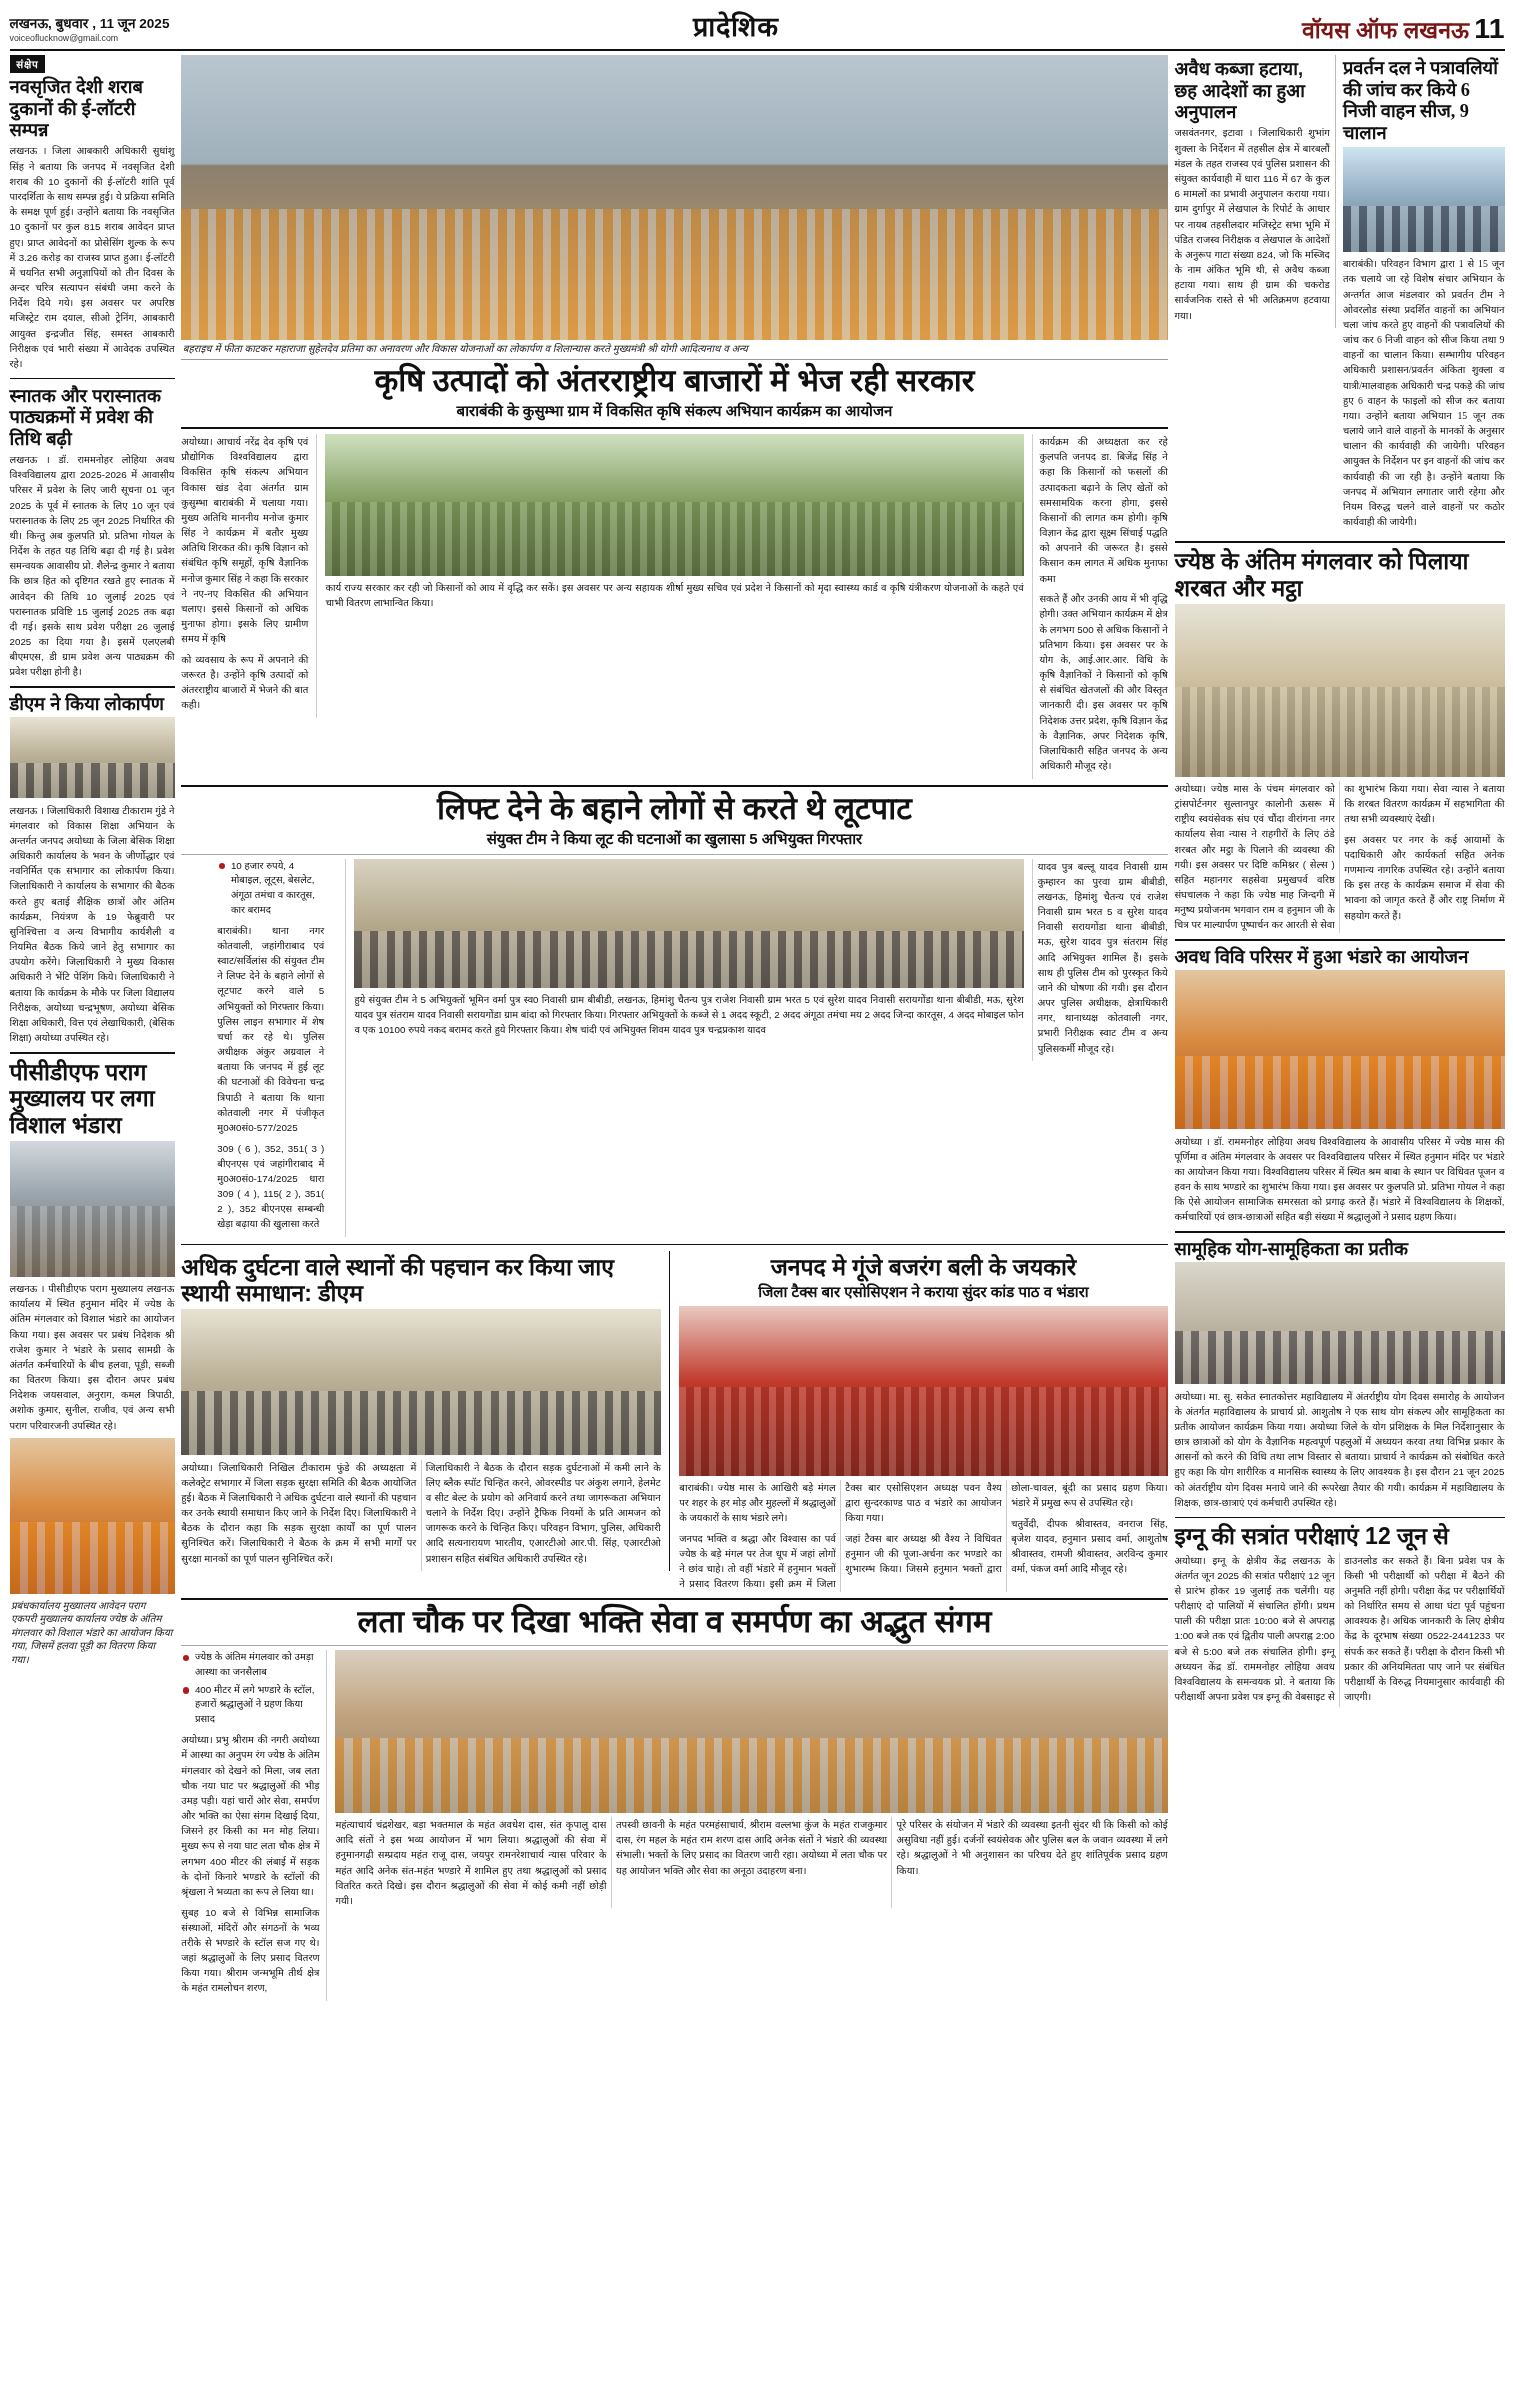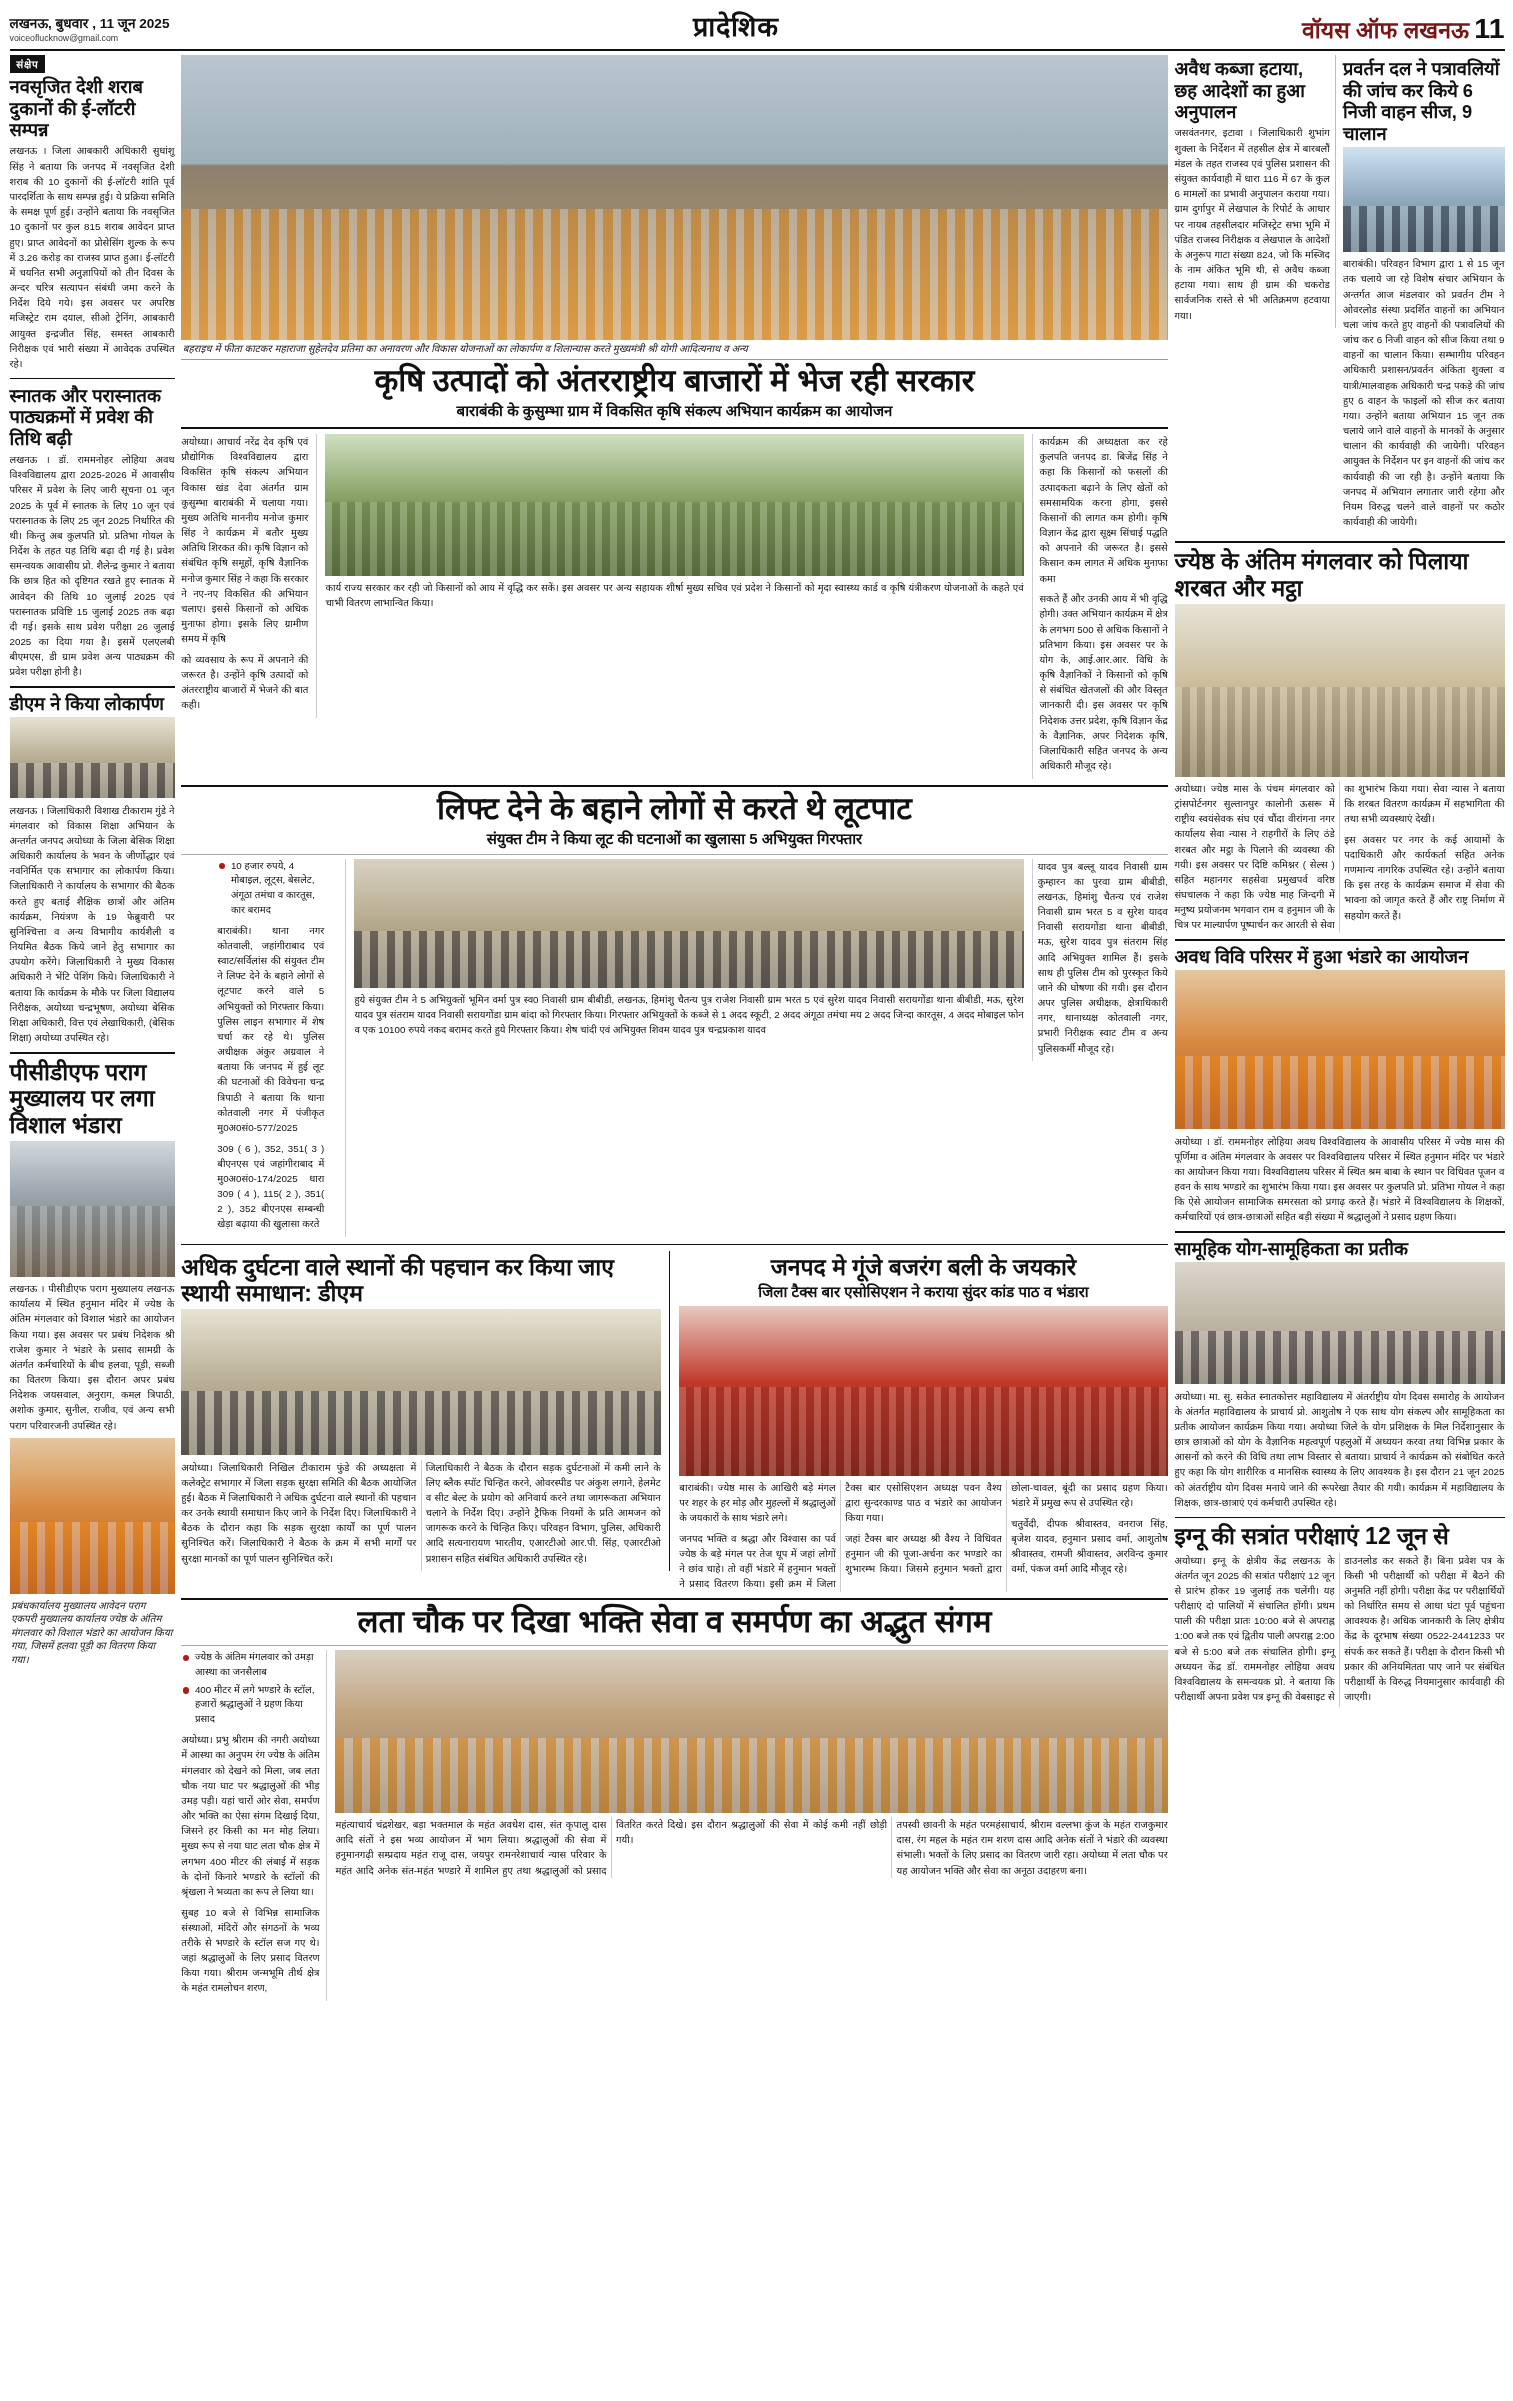--- a/index.html
+++ b/index.html
@@ -245,33 +245,34 @@
           <p class="body">अयोध्या। प्रभु श्रीराम की नगरी अयोध्या में आस्था का अनुपम रंग ज्येष्ठ के अंतिम मंगलवार को देखने को मिला, जब लता चौक नया घाट पर श्रद्धालुओं की भीड़ उमड़ पड़ी। यहां चारों ओर सेवा, समर्पण और भक्ति का ऐसा संगम दिखाई दिया, जिसने हर किसी का मन मोह लिया। मुख्य रूप से नया घाट लता चौक क्षेत्र में लगभग 400 मीटर की लंबाई में सड़क के दोनों किनारे भण्डारे के स्टॉलों की श्रृंखला ने भव्यता का रूप ले लिया था।</p>
           <p class="body">सुबह 10 बजे से विभिन्न सामाजिक संस्थाओं, मंदिरों और संगठनों के भव्य तरीके से भण्डारे के स्टॉल सज गए थे। जहां श्रद्धालुओं के लिए प्रसाद वितरण किया गया। श्रीराम जन्मभूमि तीर्थ क्षेत्र के महंत रामलोचन शरण,</p>
         </div>
         <div style="flex:1 1 auto;">
           <div class="photo ph-f" style="height:163px;margin-bottom:4.1px;">
             <div class="figure-saffron"></div>
           </div>
           <div class="colset3">
             <p class="body">महंत्याचार्य चंद्रशेखर, बड़ा भक्तमाल के महंत अवधेश दास, संत कृपालु दास आदि संतों ने इस भव्य आयोजन में भाग लिया। श्रद्धालुओं की सेवा में हनुमानगढ़ी सम्प्रदाय महंत राजू दास, जयपुर रामनरेशाचार्य न्यास परिवार के महंत आदि अनेक संत-महंत भण्डारे में शामिल हुए तथा श्रद्धालुओं को प्रसाद वितरित करते दिखे। इस दौरान श्रद्धालुओं की सेवा में कोई कमी नहीं छोड़ी गयी।</p>
             <p class="body">तपस्वी छावनी के महंत परमहंसाचार्य, श्रीराम वल्लभा कुंज के महंत राजकुमार दास, रंग महल के महंत राम शरण दास आदि अनेक संतों ने भंडारे की व्यवस्था संभाली। भक्तों के लिए प्रसाद का वितरण जारी रहा। अयोध्या में लता चौक पर यह आयोजन भक्ति और सेवा का अनूठा उदाहरण बना।</p>
+            <p class="body">पूरे परिसर के संयोजन में भंडारे की व्यवस्था इतनी सुंदर थी कि किसी को कोई असुविधा नहीं हुई। दर्जनों स्वयंसेवक और पुलिस बल के जवान व्यवस्था में लगे रहे। श्रद्धालुओं ने भी अनुशासन का परिचय देते हुए शांतिपूर्वक प्रसाद ग्रहण किया।</p>
           </div>
         </div>
       </div>
     </div>
 
     <div class="col-r">
 
       <div style="display:flex;gap:6.8px;align-items:flex-start;">
         <div style="flex:1 1 50%;border-right:0.7px solid #bbb;padding-right:5.4px;">
           <h3 class="headline">अवैध कब्जा हटाया, छह आदेशों का हुआ अनुपालन</h3>
           <p class="body small">जसवंतनगर, इटावा । जिलाधिकारी शुभांग शुक्ला के निर्देशन में तहसील क्षेत्र में बारबलौं मंडल के तहत राजस्व एवं पुलिस प्रशासन की संयुक्त कार्यवाही में धारा 116 में 67 के कुल 6 मामलों का प्रभावी अनुपालन कराया गया। ग्राम दुर्गापुर में लेखपाल के रिपोर्ट के आधार पर नायब तहसीलदार मजिस्ट्रेट सभा भूमि में पंडित राजस्व निरीक्षक व लेखपाल के आदेशों के अनुरूप गाटा संख्या 824, जो कि मस्जिद के नाम अंकित भूमि थी, से अवैध कब्जा हटाया गया। साथ ही ग्राम की चकरोड सार्वजनिक रास्ते से भी अतिक्रमण हटवाया गया।</p>
         </div>
-        <div style="flex:1 1 50%;">
+        <div style="flex:1 1 50%;font-family:Liberation Serif, serif;">
           <h3 class="headline">प्रवर्तन दल ने पत्रावलियों की जांच कर किये 6 निजी वाहन सीज, 9 चालान</h3>
           <div class="photo ph-blue" style="height:105px;margin:2.7px 0 4.1px;">
             <div class="figure-dark"></div>
           </div>
           <p class="body small">बाराबंकी। परिवहन विभाग द्वारा 1 से 15 जून तक चलाये जा रहे विशेष संचार अभियान के अन्तर्गत आज मंडलवार को प्रवर्तन टीम ने ओवरलोड संस्था प्रदर्शित वाहनों का अभियान चला जांच करते हुए वाहनों की पत्रावलियों की जांच कर 6 निजी वाहन को सीज किया तथा 9 वाहनों का चालान किया। सम्भागीय परिवहन अधिकारी प्रशासन/प्रवर्तन अंकिता शुक्ला व यात्री/मालवाहक अधिकारी चन्द्र पकड़े की जांच हुए 6 वाहन के फाइलों को सीज कर बताया गया। उन्होंने बताया अभियान 15 जून तक चलाये जाने वाले वाहनों के मानकों के अनुसार चालान की कार्यवाही की जायेगी। परिवहन आयुक्त के निर्देशन पर इन वाहनों की जांच कर कार्यवाही की जा रही है। उन्होंने बताया कि जनपद में अभियान लगातार जारी रहेगा और नियम विरुद्ध चलने वाले वाहनों पर कठोर कार्यवाही की जायेगी।</p>
         </div>
       </div>
 
       <div class="sep"></div>
 

